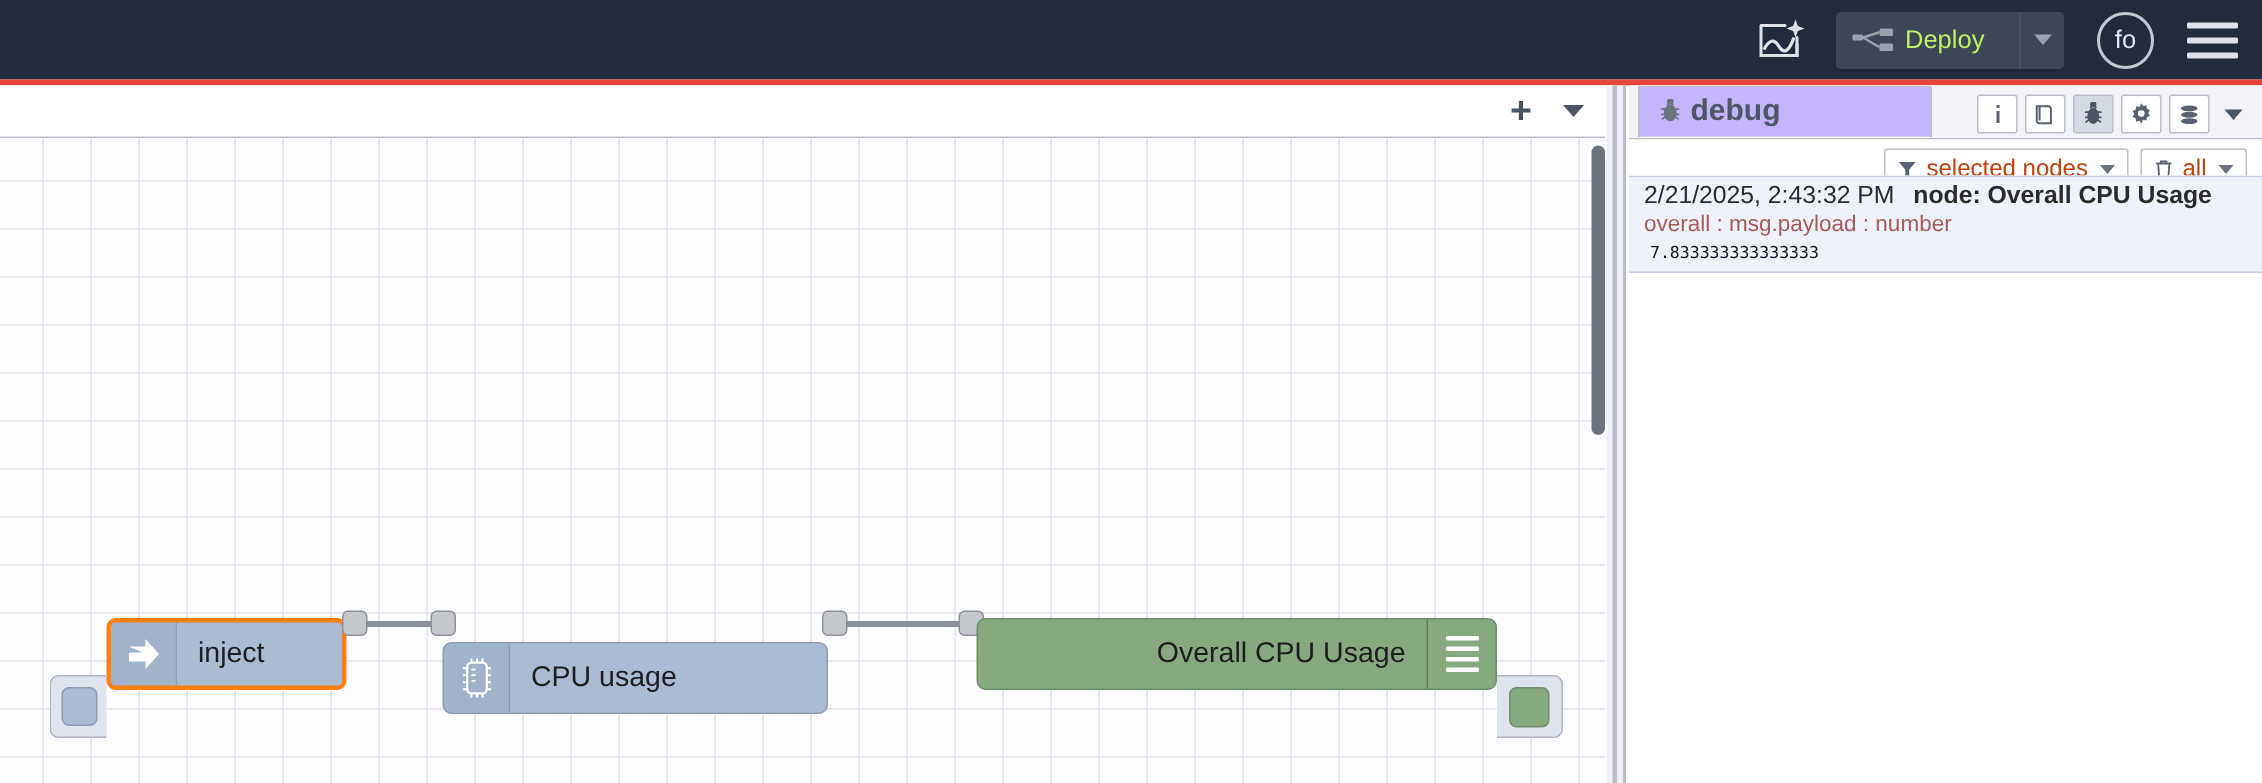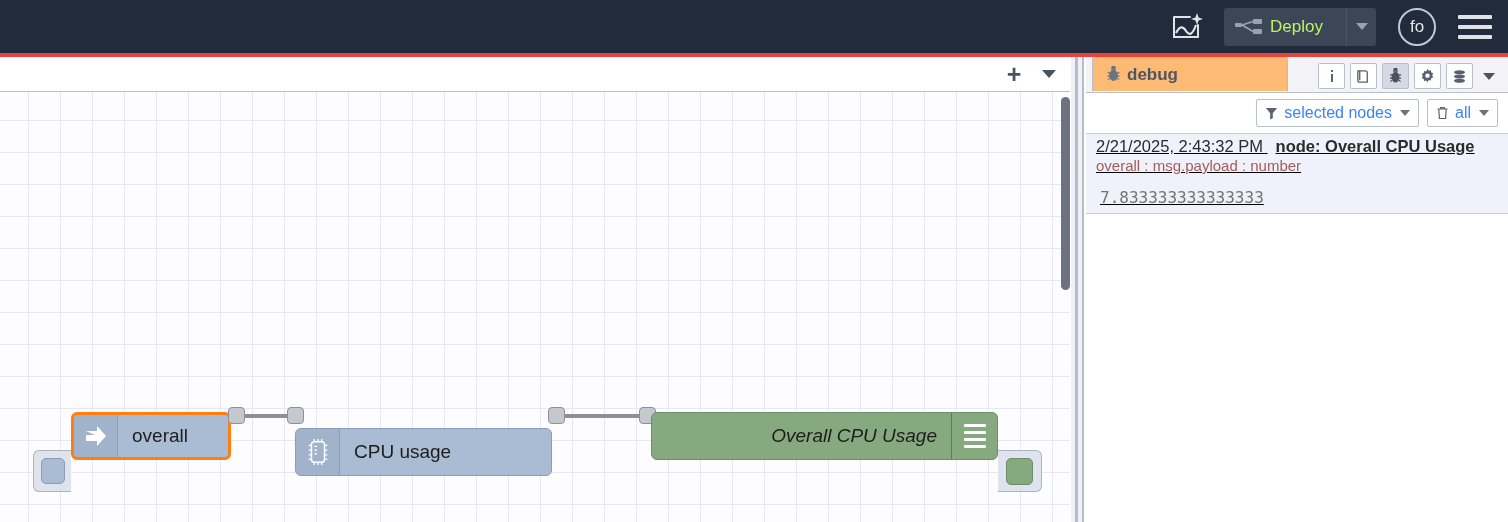--- a/index.html
+++ b/index.html
@@ -125,21 +125,21 @@
   }
   .node-iconbox-right {
     width: 46px; height: 100%; display: flex; align-items: center;
     justify-content: center; border-left: 1px solid #5f7a5b;
     flex: none;
   }
   .node-label {
     flex: 1; padding: 0 14px; font-size: 19px; color: #1d1d1d;
     white-space: nowrap; overflow: hidden;
   }
-  .node-label.right { text-align: right; font-style: italic; }
+  .node-label.right { text-align: right; }
 
   .port {
     position: absolute; width: 17px; height: 17px; background: #c5c9ce;
     border: 1.5px solid #8d9099; border-radius: 4px; cursor: crosshair;
   }
   .wire {
     position: absolute; height: 4px; background: #8b9099; border-radius: 2px;
   }
   .inject-button {
     position: absolute; left: 33px; top: 358px; width: 38px; height: 42px;
@@ -168,24 +168,24 @@
   .sidebar {
     position: absolute; left: 1086px; top: 57px; width: 422px; height: 465px;
     background: #fff;
   }
   .sb-tabrow {
     position: absolute; left: 0; top: 0; width: 422px; height: 36px;
     background: #f3f3f7; border-bottom: 1px solid #b9bfca;
     display: flex; align-items: flex-end;
   }
   .sb-tab {
-    height: 35px; min-width: 196px; background: #fdba74;
+    height: 35px; min-width: 196px; background: #c4b5fd;
     border: 1px solid #b9bfca; border-bottom: 1px solid #fff;
     display: flex; align-items: center; gap: 5px; padding: 0 12px;
-    font-size: 17px; font-weight: bold; color: #4e5665; cursor: pointer;
+    font-size: 20px; font-weight: bold; color: #4e5665; cursor: pointer;
     margin-left: 6px; border-radius: 2px 2px 0 0;
   }
   .sb-icons { display: flex; align-items: center; gap: 5px; margin-left: auto; padding: 0 8px 3px 0; }
   .sb-ibtn {
     width: 27px; height: 26px; border: 1px solid #b9bfca; background: #fff;
     border-radius: 2px; display: flex; align-items: center; justify-content: center;
     cursor: pointer; color: #5a6170;
   }
   .sb-ibtn.active { background: #d5d9e3; }
   .sb-idrop { width: 22px; display: flex; align-items: center; justify-content: center; cursor: pointer; }
@@ -194,41 +194,41 @@
     border-right: 6px solid transparent; border-top: 7px solid #4a5362;
   }
   .sb-filterrow {
     position: absolute; left: 0; top: 36px; width: 422px; height: 40px;
     display: flex; align-items: center; justify-content: flex-end;
     gap: 8px; padding-right: 10px; background: #fff;
   }
   .sb-fbtn {
     height: 28px; border: 1px solid #b9bfca; background: #fff; border-radius: 2px;
     display: flex; align-items: center; gap: 6px; padding: 0 8px;
-    font-size: 16px; color: #3b82f6; cursor: pointer;
+    font-size: 16px; color: #c2410c; cursor: pointer;
   }
   .sb-fbtn .cd {
     width: 0; height: 0; border-left: 5px solid transparent;
     border-right: 5px solid transparent; border-top: 6px solid #6a717f;
     margin-left: 2px;
   }
   .msg-list {
-    position: absolute; left: 0; top: 76px; width: 422px; height: 279px;
-    background: #fff; overflow: hidden; text-decoration: underline;
+    position: absolute; left: 0; top: 60px; width: 422px; height: 279px;
+    background: #fff; overflow: hidden;
   }
   .msg {
     background: #eff1fb; border-top: 1px solid #c9cde3; border-bottom: 1px solid #c9cde3;
     padding: 3px 8px 6px 10px; cursor: pointer;
   }
   .msg-head { font-size: 16.5px; color: #2b2b2b; white-space: nowrap; }
   .msg-node { font-weight: bold; margin-left: 8px; }
   .msg-topic { font-size: 15px; color: #a65c58; margin-top: 1px; }
   .msg-value {
-    font-family: "DejaVu Sans Mono", monospace; font-size: 16px;
-    color: #737373; margin-top: 14px; padding-left: 4px;
+    font-family: "DejaVu Sans Mono", monospace; font-size: 11px;
+    color: #0f172a; margin-top: 4px; padding-left: 4px;
   }
 </style>
 </head>
 <body>
 
 <div id="app">
 
   <div class="header">
 
     <div class="hdr-btn ai-icon">
@@ -282,21 +282,21 @@
       <div class="inject-button">
         <i></i>
       </div>
 
       <div class="node node-inject" style="top:320px;">
         <div class="node-iconbox">
           <svg viewBox="0 0 26 26" width="26" height="26">
             <path d="M3 8 h11 V3 l9 10 -9 10 v-5 H3 v-6 h9" fill="#fff"></path>
           </svg>
         </div>
-        <div class="node-label">overall</div>
+        <div class="node-label">inject</div>
       </div>
       <div class="port" style="left:228px; top:315px;"></div>
 
       <div class="port" style="left:287px; top:315px;"></div>
       <div class="node node-cpu" style="top:320px;margin-top:16px;">
         <div class="node-iconbox">
           <svg viewBox="0 0 30 30" width="28" height="28" fill="none" stroke="#fff" stroke-width="1.6">
             <rect x="8" y="4" width="14" height="22" rx="3"></rect>
             <path d="M11 9 h3 M11 13 h3 M11 17 h3" stroke-width="1.2"></path>
             <path d="M8 8 h-3 M8 13 h-3 M8 18 h-3 M8 23 h-3 M22 8 h3 M22 13 h3 M22 18 h3 M22 23 h3" stroke-width="1.4"></path>

